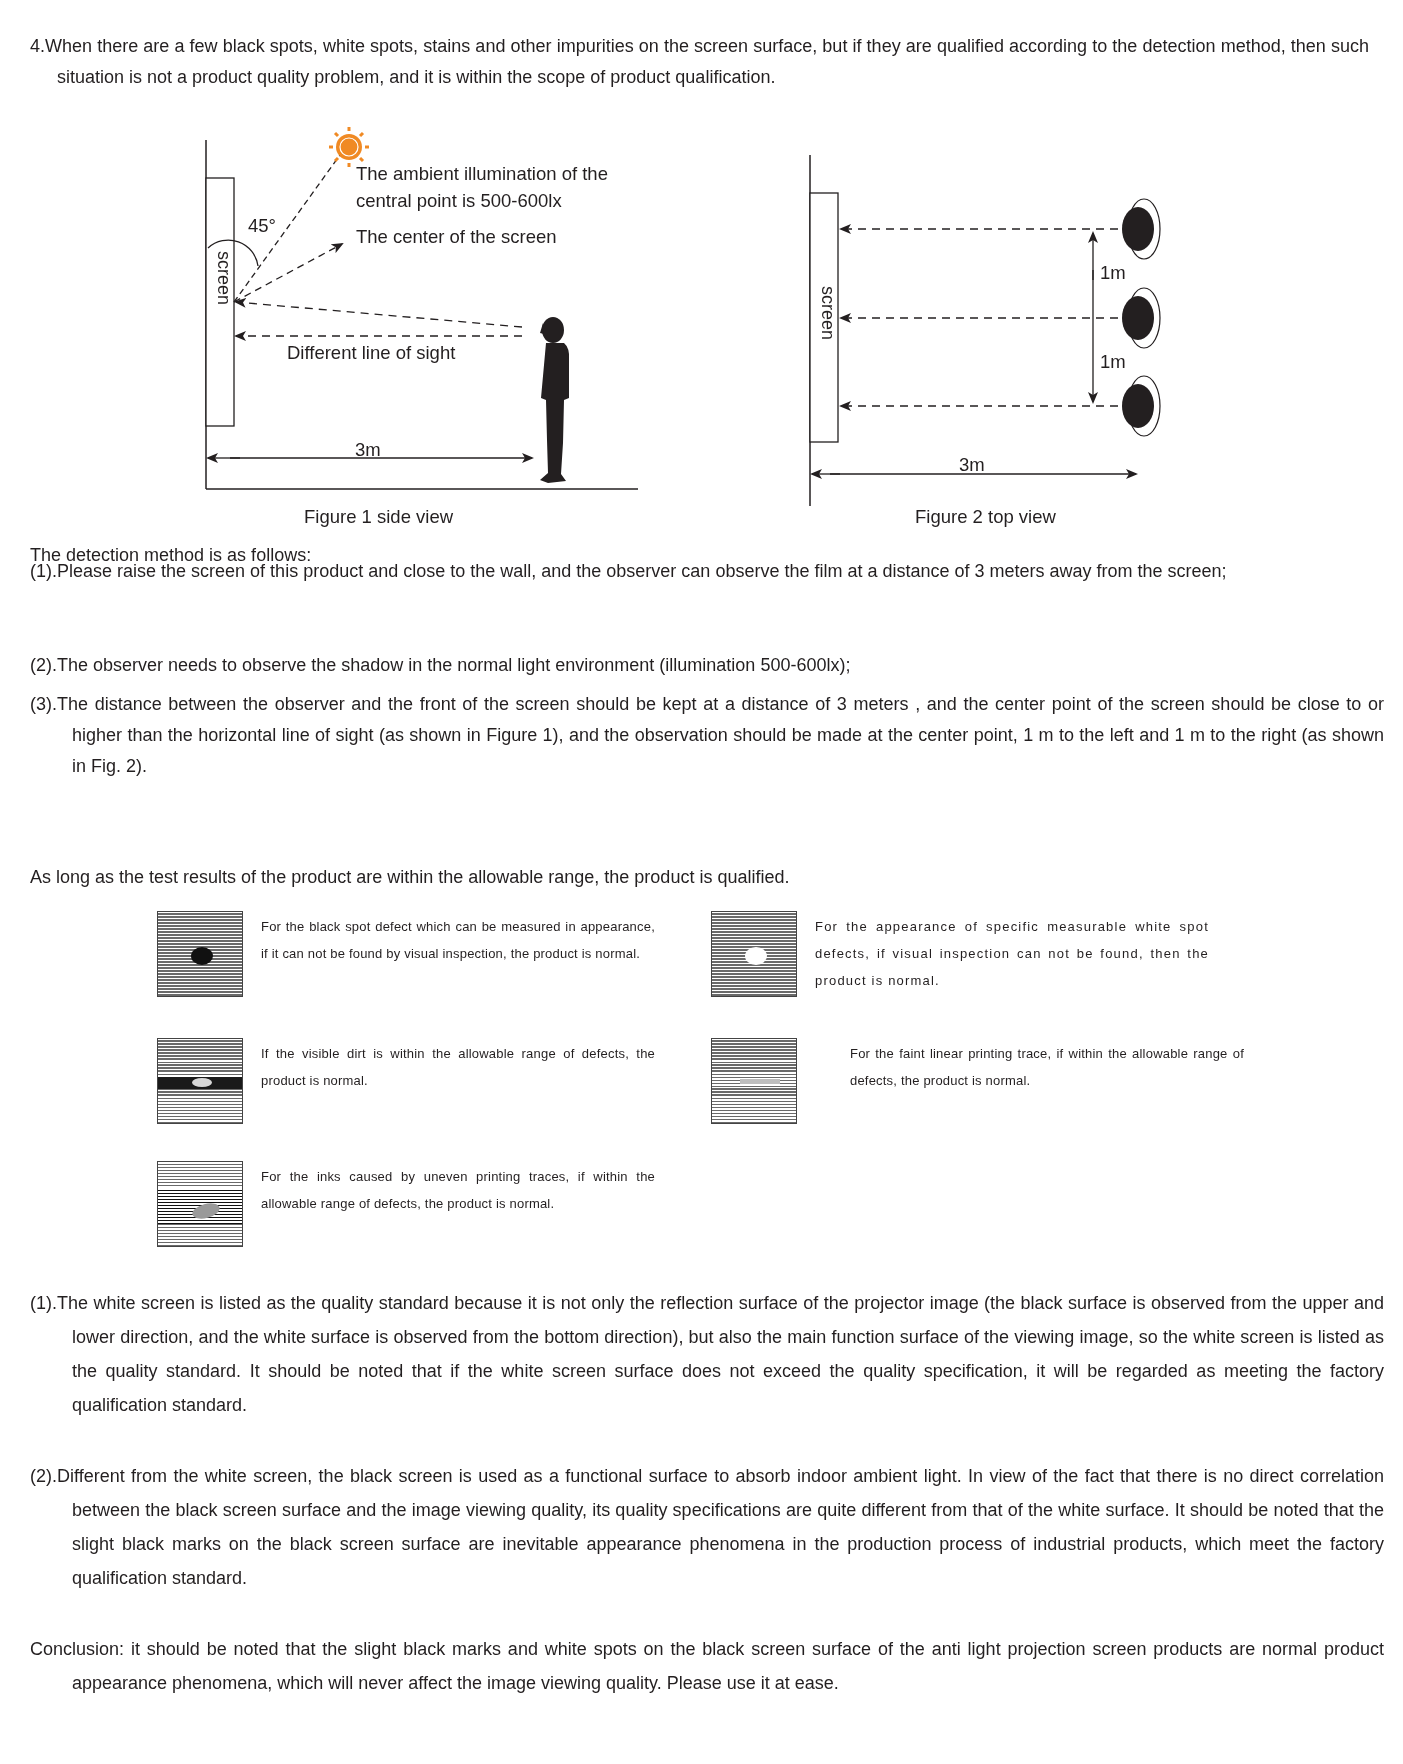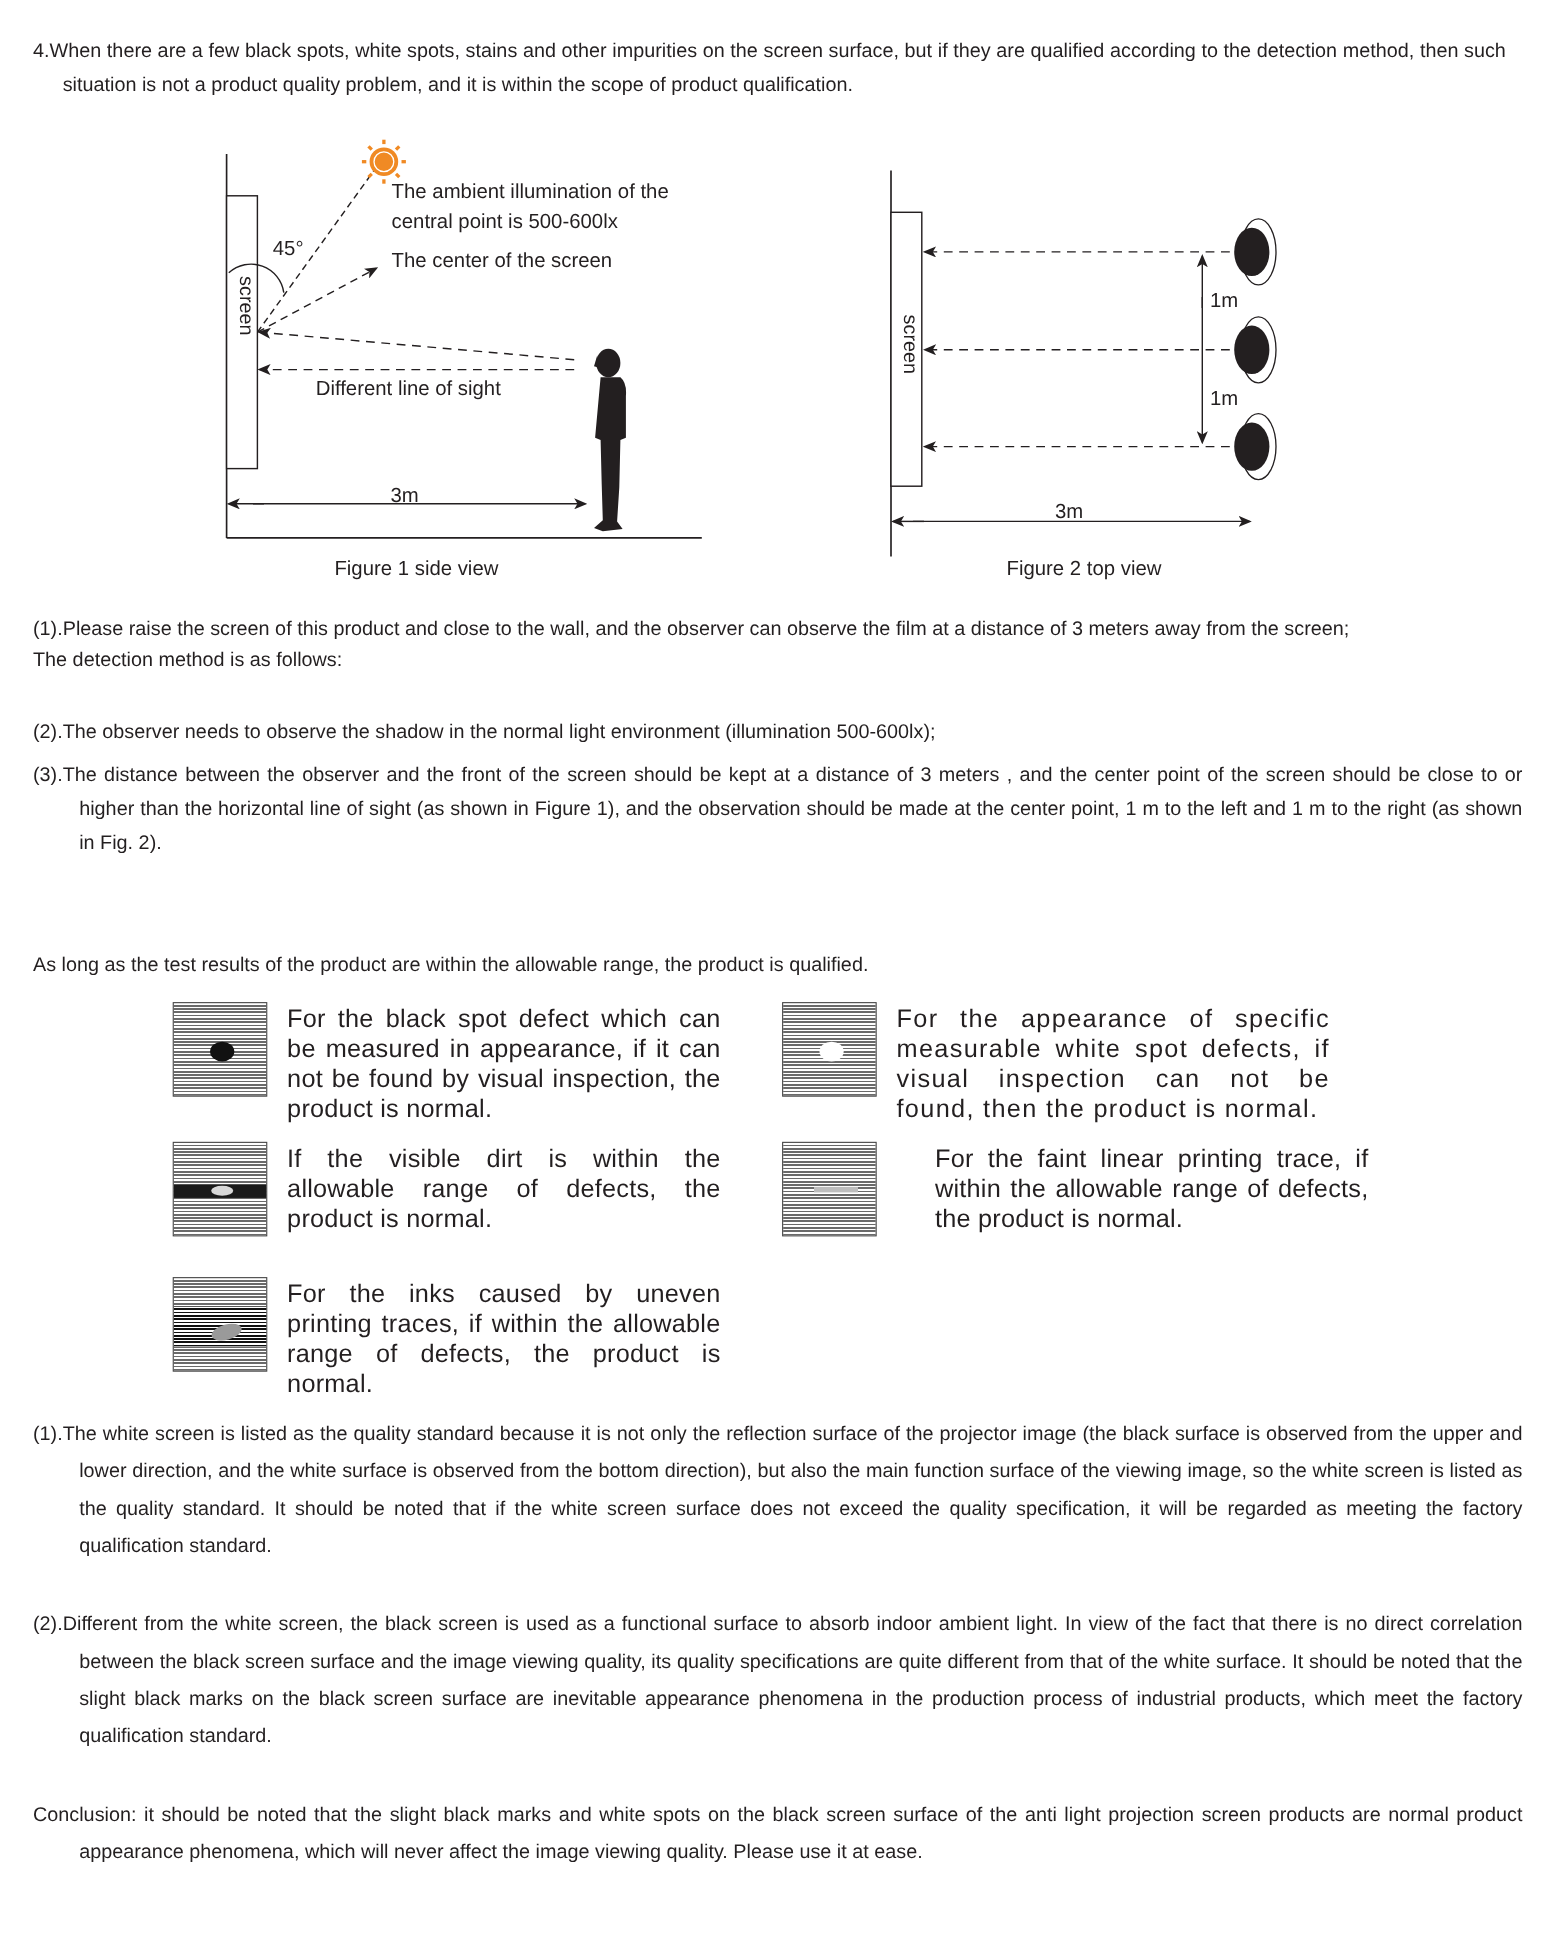--- a/index.html
+++ b/index.html
@@ -3,21 +3,21 @@
 <meta charset="utf-8">
 <style>
   html, body { margin:0; padding:0; background:#ffffff; }
   body { width:1403px; height:1764px; position:relative; overflow:hidden;
          font-family:"Liberation Sans", "DejaVu Sans", sans-serif; color:#231f20; }
   .para { position:absolute; left:30px; width:1312px; font-size:18px; line-height:31px;
           text-align:justify; }
   .hang { padding-left:42px; text-indent:-42px; }
   .hang4 { padding-left:27px; text-indent:-27px; }
   .hang-big { padding-left:42px; text-indent:-42px; line-height:34px; }
-  .small { position:absolute; font-size:23px; line-height:27px; text-align:justify; letter-spacing:0.2px; }
+  .small { position:absolute; font-size:13px; line-height:27px; text-align:justify; letter-spacing:0.2px; }
   .fig-label { position:absolute; font-size:18.5px; white-space:nowrap; }
   svg { position:absolute; overflow:visible; }
   .icon { position:absolute; width:86px; height:86px; border:1.5px solid #444; box-sizing:border-box;
           background: repeating-linear-gradient(to bottom, #ffffff 0px, #ffffff 1.5px, #6a6a6a 1.5px, #6a6a6a 3px);
           overflow:hidden; }
 </style>
 </head>
 <body>
 
 <div class="para hang4" style="top:31px;">4.When there are a few black spots, white spots, stains and other impurities on the screen surface, but if they are qualified according to the detection method, then such situation is not a product quality problem, and it is within the scope of product qualification.</div>
@@ -110,21 +110,21 @@
   </svg>
   <div class="fig-label" style="left:810px;top:286px;width:28px;height:100px;">
     <div style="position:absolute;left:28px;top:0;transform-origin:0 0;transform:rotate(90deg);font-size:18px;">screen</div>
   </div>
   <div class="fig-label" style="left:1100px;top:262px;">1m</div>
   <div class="fig-label" style="left:1100px;top:351px;">1m</div>
   <div class="fig-label" style="left:959px;top:454px;">3m</div>
   <div class="fig-label" style="left:915px;top:506px;">Figure 2 top view</div>
 </div>
 
-<div class="para" style="top:540px;margin-top:44px;">The detection method is as follows:</div>
+<div class="para" style="top:540px;">The detection method is as follows:</div>
 <div class="para hang" style="top:556px;">(1).Please raise the screen of this product and close to the wall, and the observer can observe the film at a distance of 3 meters away from the screen;</div>
 <div class="para hang" style="top:650px;">(2).The observer needs to observe the shadow in the normal light environment (illumination 500-600lx);</div>
 <div class="para hang" style="top:689px;">(3).The distance between the observer and the front of the screen should be kept at a distance of 3 meters , and the center point of the screen should be close to or higher than the horizontal line of sight (as shown in Figure 1), and the observation should be made at the center point, 1 m to the left and 1 m to the right (as shown in Fig. 2).</div>
 <div class="para" style="top:822px;margin-top:40px;">As long as the test results of the product are within the allowable range, the product is qualified.</div>
 
 <div>
   <div class="icon" style="left:157px;top:911px;">
     <div style="position:absolute;left:33px;top:35px;width:22px;height:18px;border-radius:50%;background:#111;"></div>
   </div>
   <div class="small" style="left:261px;top:913px;width:394px;">For the black spot defect which can be measured in appearance, if it can not be found by visual inspection, the product is normal.</div>

